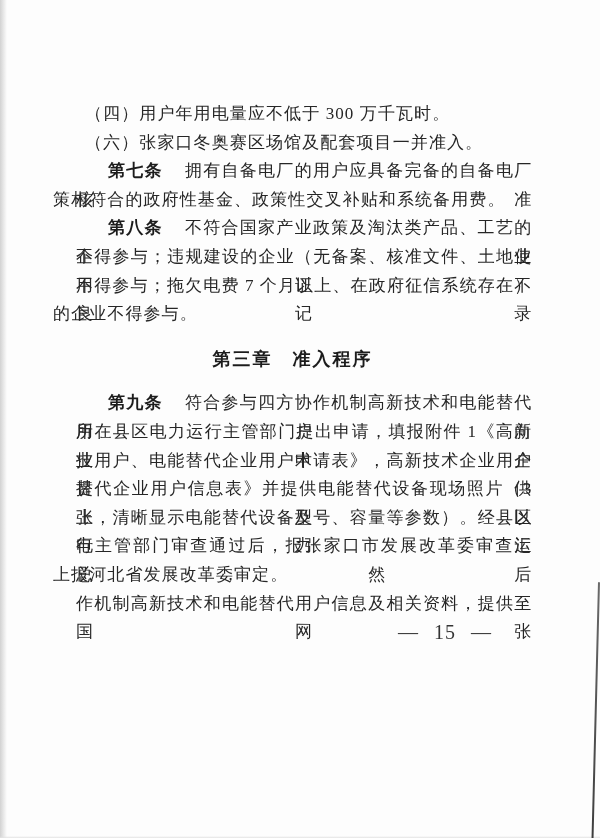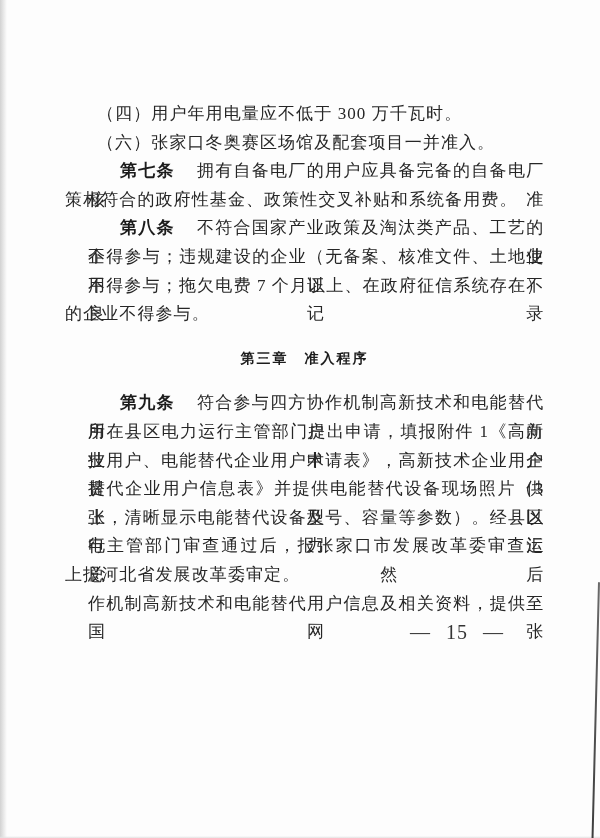--- a/index.html
+++ b/index.html
@@ -27,21 +27,21 @@
     position: absolute; left: 598px; top: 582px;
     width: 2px; height: 258px;
     background: linear-gradient(to bottom, #6a6a6a, #3d3d3d);
     transform: rotate(1.45deg);
     transform-origin: top center;
     border-radius: 1px;
   }
   
   .content {
     position: absolute;
-    left: 65px; top: 100px; width: 479px;
+    left: 53px; top: 100px; width: 479px;
     color: #262626;
     font-size: 17px;
   }
   .line {
     height: 28.6px;
     line-height: 28.6px;
     white-space: nowrap;
   }
   .sp  { letter-spacing: 1.1px; }
   .full {
@@ -57,21 +57,21 @@
     font-weight: bold;
     color: #1c1c1c;
     margin-right: 22px;
   }
   .term:empty { margin-right: 0; }
   .chapter {
     height: 28.6px; line-height: 28.6px;
     margin: 16px 0;
     text-align: center;
     font-weight: bold;
-    font-size: 14px;
+    font-size: 18px;
     letter-spacing: 2px;
     color: #1c1c1c;
   }
   .page-number {
     height: 28.6px; line-height: 28.6px;
     text-align: right;
     padding-right: 40px;
     font-size: 20px;
     letter-spacing: 1px;
     word-spacing: 9px;

